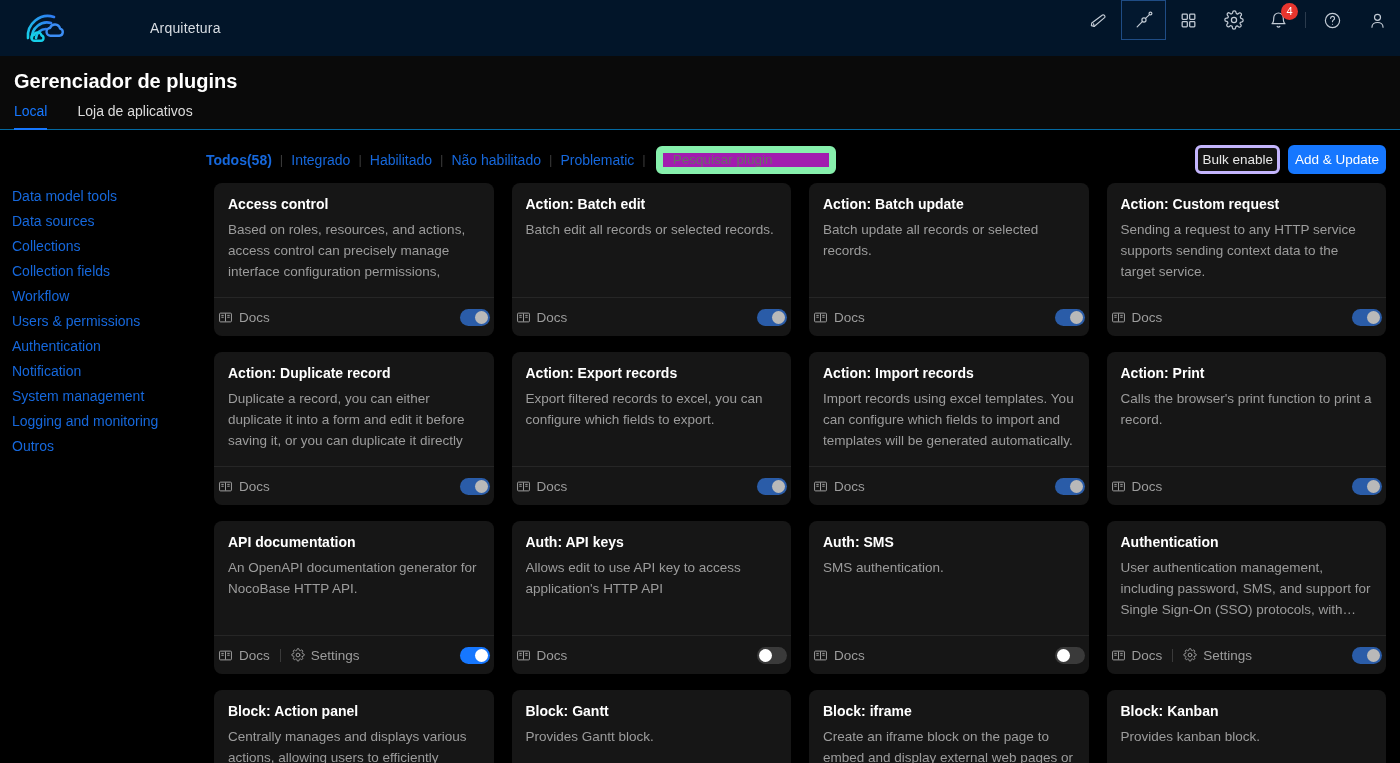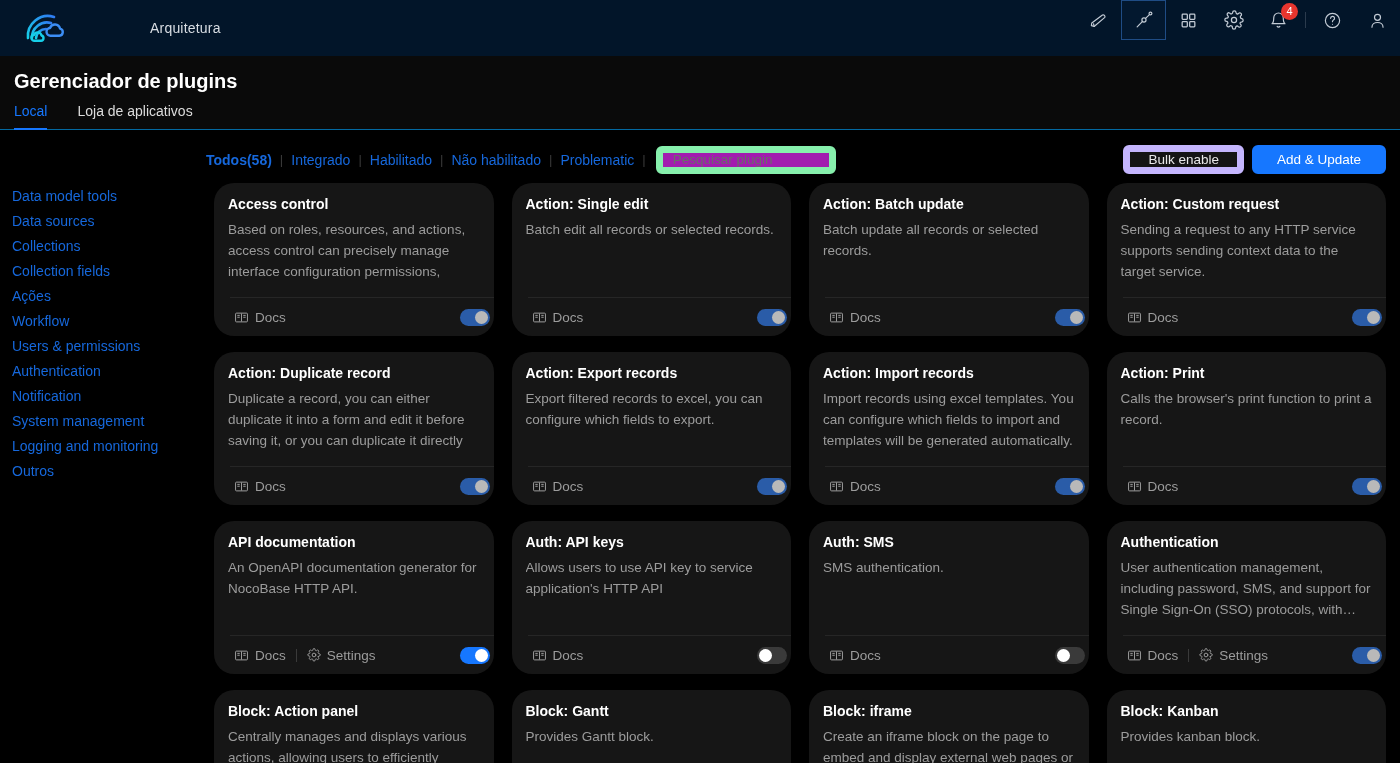--- a/index.html
+++ b/index.html
@@ -154,26 +154,26 @@
   }
   .search-box::placeholder { color: #6b6b6b; }
   .filterbar-actions {
     margin-left: auto;
     display: flex;
     gap: 8px;
     align-items: center;
   }
   .btn {
     height: 29px;
-    padding: 0 18px;
+    padding: 0 4px;
     border-radius: 6px;
     font-size: 13.5px;
     cursor: pointer;
     font-family: "Liberation Sans", sans-serif;
-    border: 7px solid #c4b5fd;
+    border: 3px solid #c4b5fd;
     background: #141414;
     color: #e8e8e8;
   }
   .btn-primary {
     background: #1677ff;
     border-color: #1677ff;
     color: #ffffff;
   }
 
   
@@ -182,21 +182,21 @@
     overflow: hidden;
     padding: 0 14px 0 14px;
   }
   .grid {
     display: grid;
     grid-template-columns: repeat(4, 1fr);
     gap: 16px 18px;
   }
   .card {
     background: #161616;
-    border-radius: 20px;
+    border-radius: 8px;
     display: flex;
     flex-direction: column;
     height: 153px;
     overflow: hidden;
   }
   .card-body {
     padding: 13px 14px 0 14px;
     flex: 1;
     overflow: hidden;
   }
@@ -215,21 +215,20 @@
     color: #9c9c9c;
     overflow: hidden;
     max-height: 66px;
   }
   .card-footer {
     height: 39px;
     border-top: 1px solid #262626;
     display: flex;
     align-items: center;
     padding: 0 4px;
-    margin-left: 16px;
   }
   .foot-link {
     display: flex;
     align-items: center;
     gap: 6px;
     font-size: 13.5px;
     color: #9c9c9c;
     cursor: pointer;
   }
   .foot-sep {
@@ -341,21 +340,20 @@
   </div>
 </div>
 
 <div class="body-wrap">
 
   <div class="sidebar">
     <div class="side-item">Data model tools</div>
     <div class="side-item">Data sources</div>
     <div class="side-item">Collections</div>
     <div class="side-item">Collection fields</div>
-    <div class="side-item">Ações</div>
     <div class="side-item">Workflow</div>
     <div class="side-item">Users &amp; permissions</div>
     <div class="side-item">Authentication</div>
     <div class="side-item">Notification</div>
     <div class="side-item">System management</div>
     <div class="side-item">Logging and monitoring</div>
     <div class="side-item">Outros</div>
   </div>
 
   <div class="content">
@@ -396,21 +394,21 @@
                 </svg>
                 <span>Docs</span>
               </div>
               <div class="toggle on">
                 <span class="knob"></span>
               </div>
             </div>
           </div>
           <div class="card">
             <div class="card-body">
-              <div class="card-title">Action: Single edit</div>
+              <div class="card-title">Action: Batch edit</div>
               <div class="card-desc">Batch edit all records or selected records.</div>
             </div>
             <div class="card-footer">
               <div class="foot-link">
                 <svg width="15" height="15" viewBox="0 0 24 24" fill="none" stroke="currentColor" stroke-width="1.6" stroke-linejoin="round">
                   <rect x="2.5" y="5" width="19" height="14" rx="1.5"></rect>
                   <path d="M12 5.6 V18.4"></path>
                   <path d="M5.3 8.6 h3.9 M5.3 11.6 h3.9 M14.8 8.6 h3.9 M14.8 11.6 h3.9"></path>
                 </svg>
                 <span>Docs</span>
@@ -557,21 +555,21 @@
                 <span>Settings</span>
               </div>
               <div class="toggle on-bright">
                 <span class="knob"></span>
               </div>
             </div>
           </div>
           <div class="card">
             <div class="card-body">
               <div class="card-title">Auth: API keys</div>
-              <div class="card-desc">Allows users to use API key to service application's HTTP API</div>
+              <div class="card-desc">Allows edit to use API key to access application's HTTP API</div>
             </div>
             <div class="card-footer">
               <div class="foot-link">
                 <svg width="15" height="15" viewBox="0 0 24 24" fill="none" stroke="currentColor" stroke-width="1.6" stroke-linejoin="round">
                   <rect x="2.5" y="5" width="19" height="14" rx="1.5"></rect>
                   <path d="M12 5.6 V18.4"></path>
                   <path d="M5.3 8.6 h3.9 M5.3 11.6 h3.9 M14.8 8.6 h3.9 M14.8 11.6 h3.9"></path>
                 </svg>
                 <span>Docs</span>
               </div>

